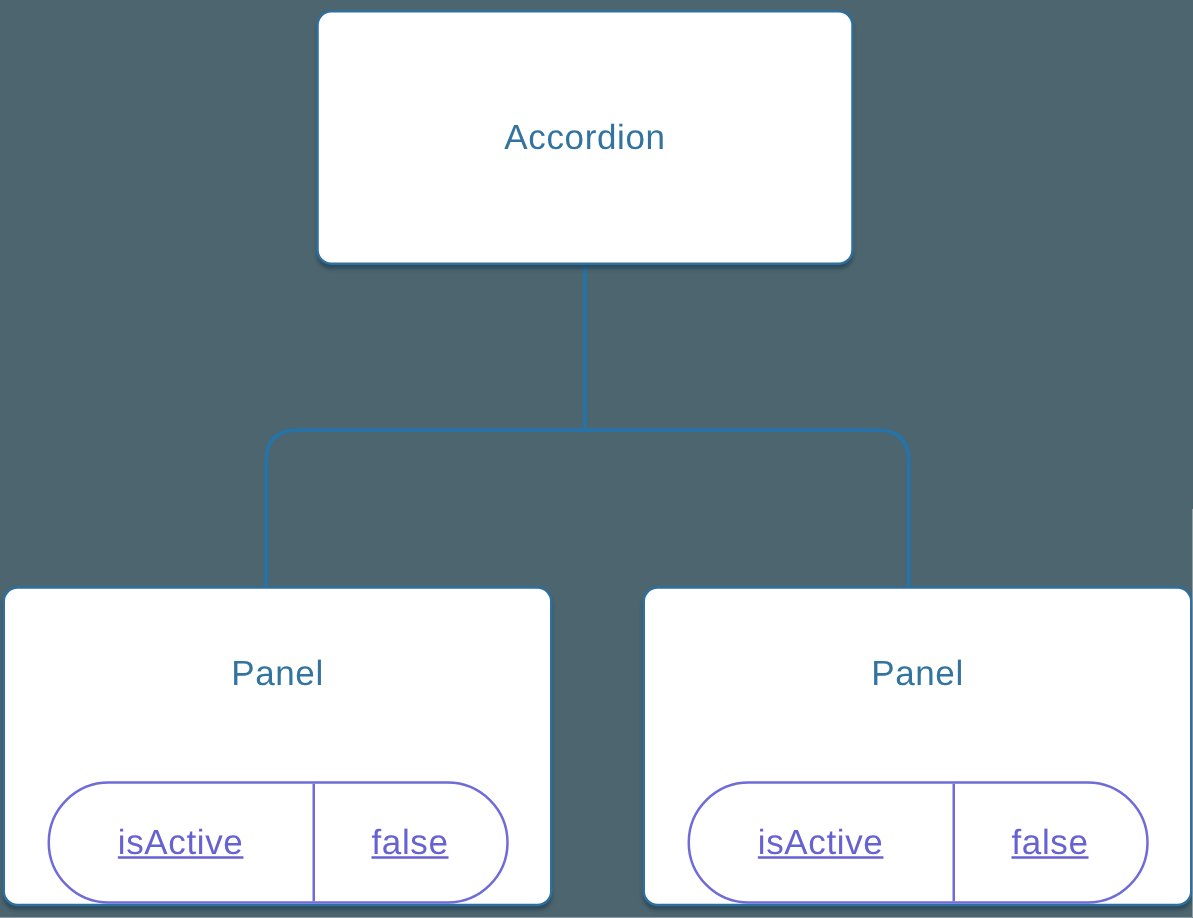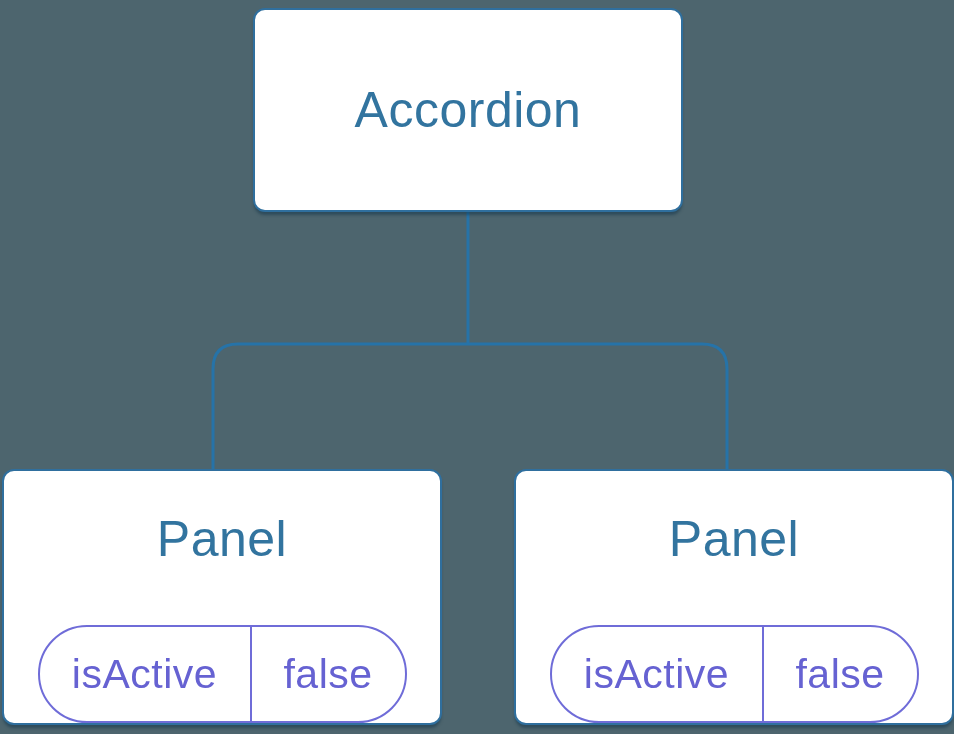--- a/index.html
+++ b/index.html
@@ -52,42 +52,43 @@
     width: 440px; height: 256px;
     display: flex;
     flex-direction: column;
     align-items: center;
     padding-top: 46px;
     gap: 36px;
   }
   .card.panel.left  { left: 2px; }
   .card.panel.right { left: 514px; }
   .node-label {
-    font-size: 50px;
+    font-size: 28px;
     line-height: 44px;
     letter-spacing: 0.5px;
     color: var(--label_text);
     white-space: nowrap;
   }
   .state-pill {
     margin-top: 28px;
     width: 369px; height: 100px;
     border: 2px solid var(--pill_border);
     border-radius: 50px;
     display: flex;
     background: var(--card_bg);
   }
   .pill-cell {
     display: flex;
     align-items: center;
     justify-content: center;
-    font-size: 41px;
+    font-size: 28px;
     letter-spacing: 0.5px;
     color: var(--pill_text);
     white-space: nowrap;
+    text-decoration: underline;
   }
   .pill-cell.key {
     width: 212px;
     border-right: 2px solid var(--pill_border);
   }
   .pill-cell.value {
     flex: 1;
   }
 </style>
 </head>

